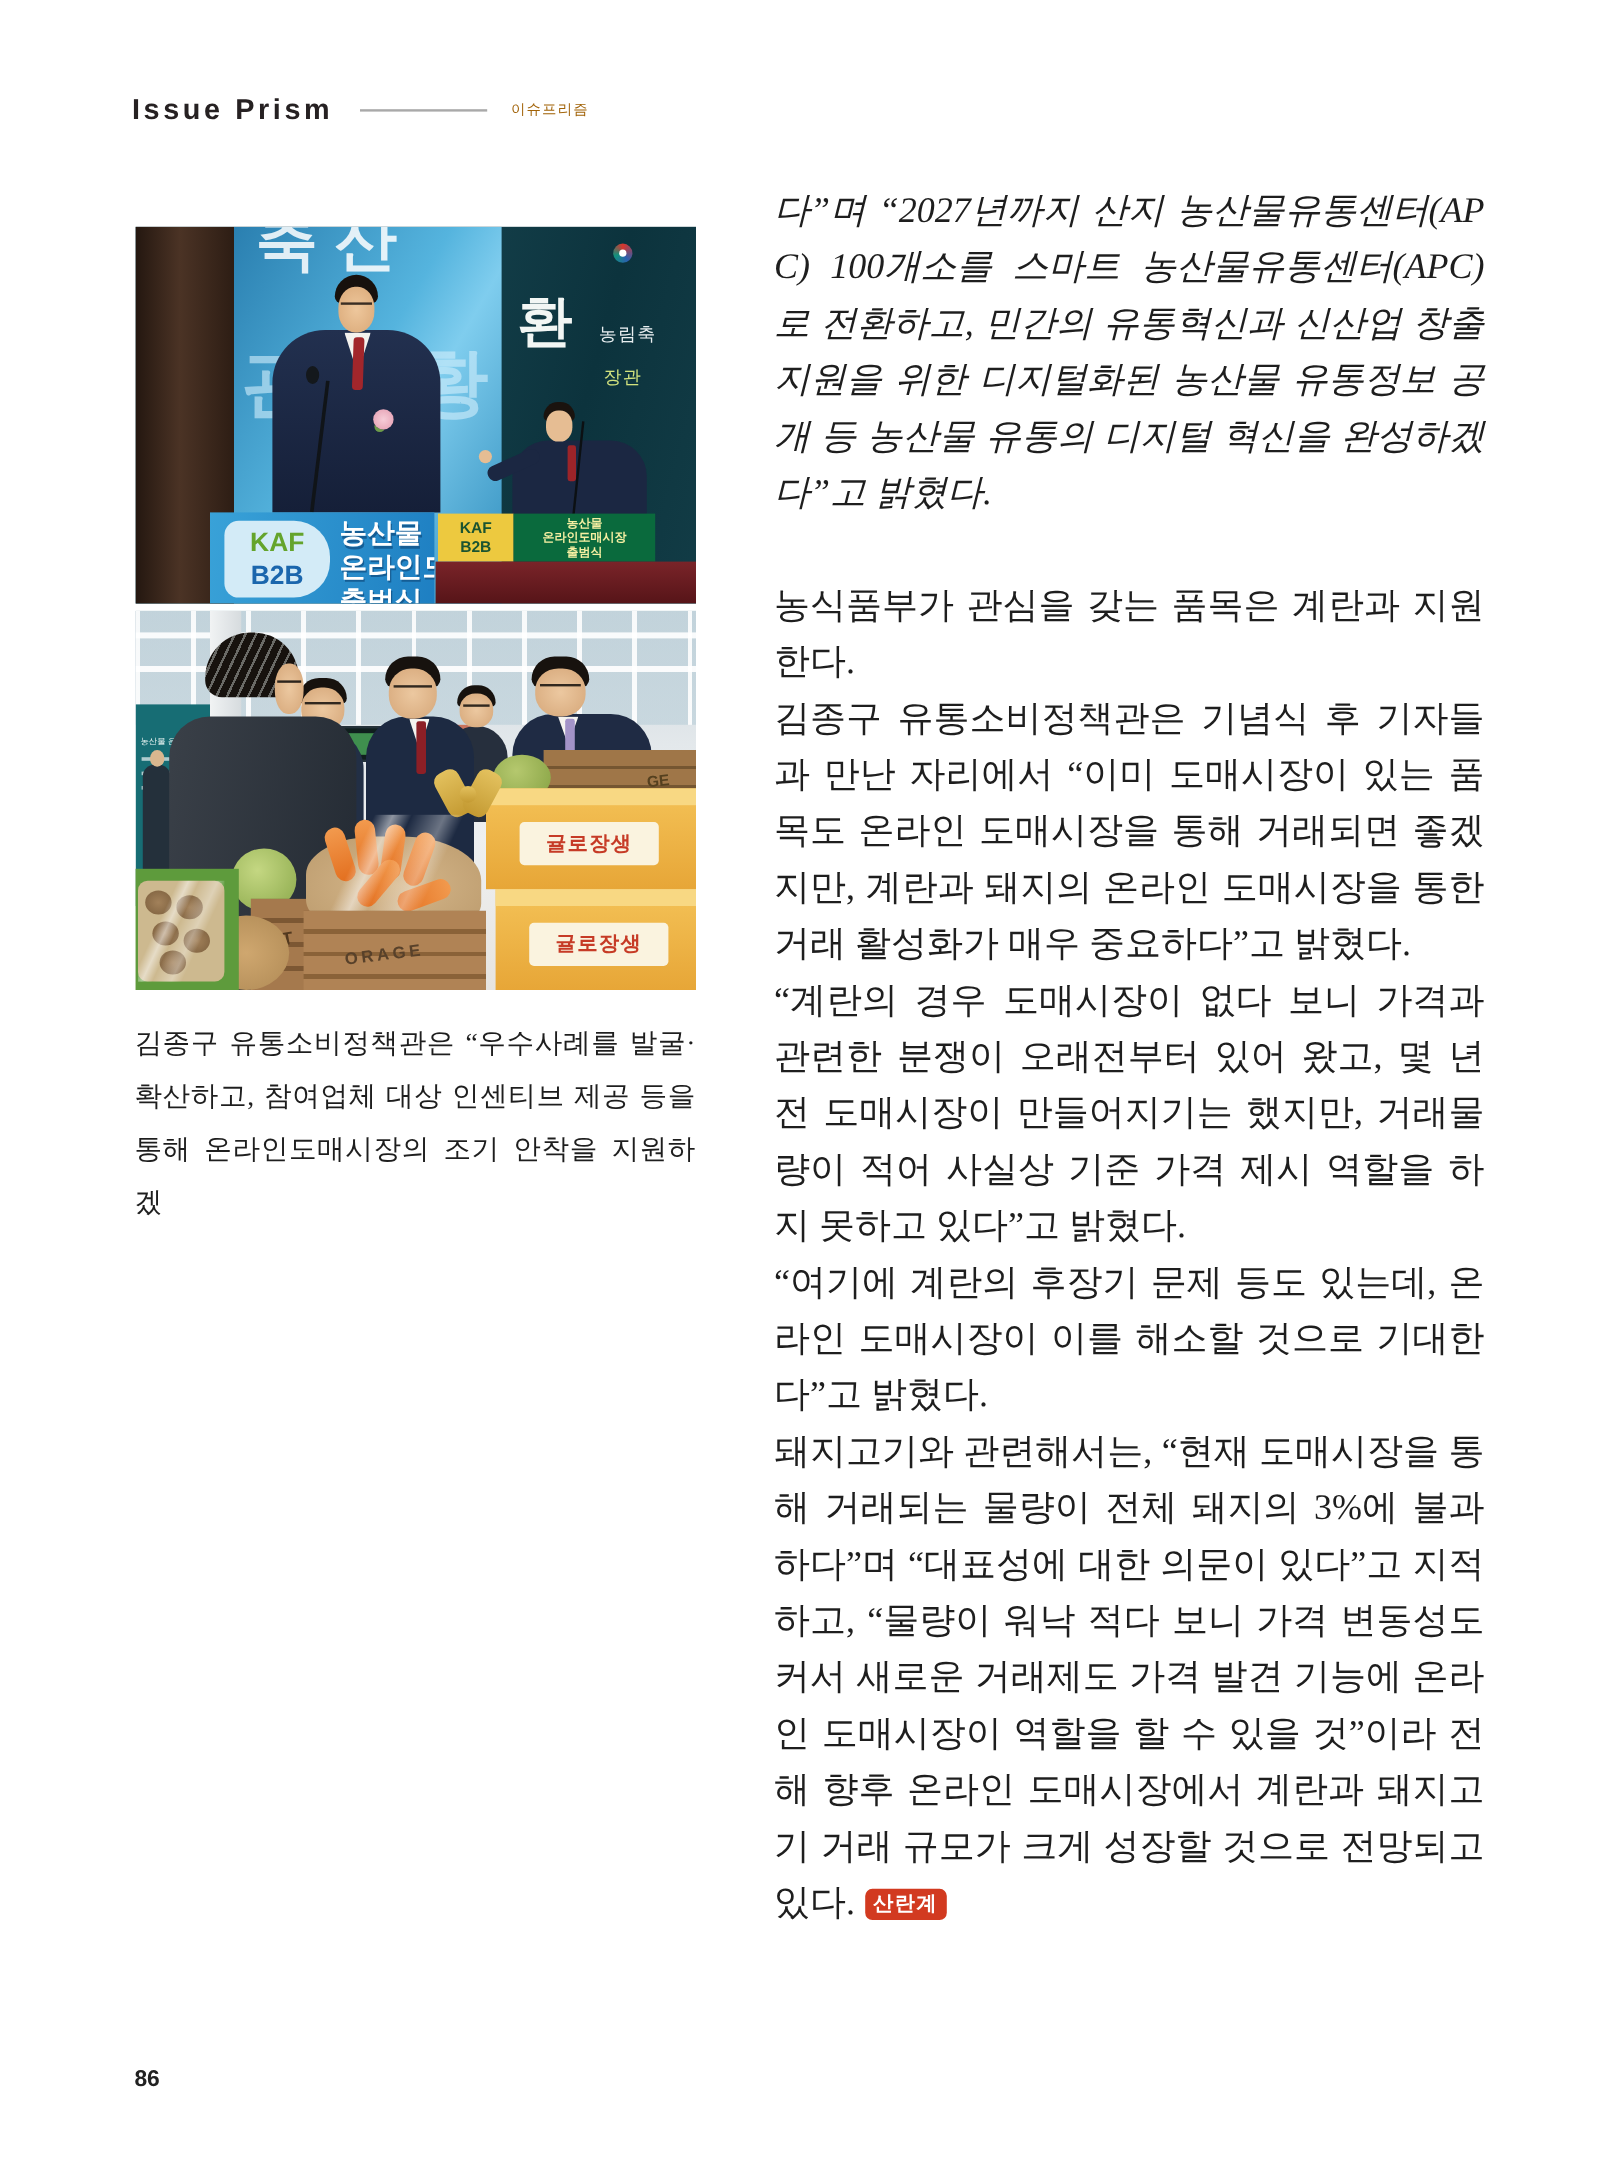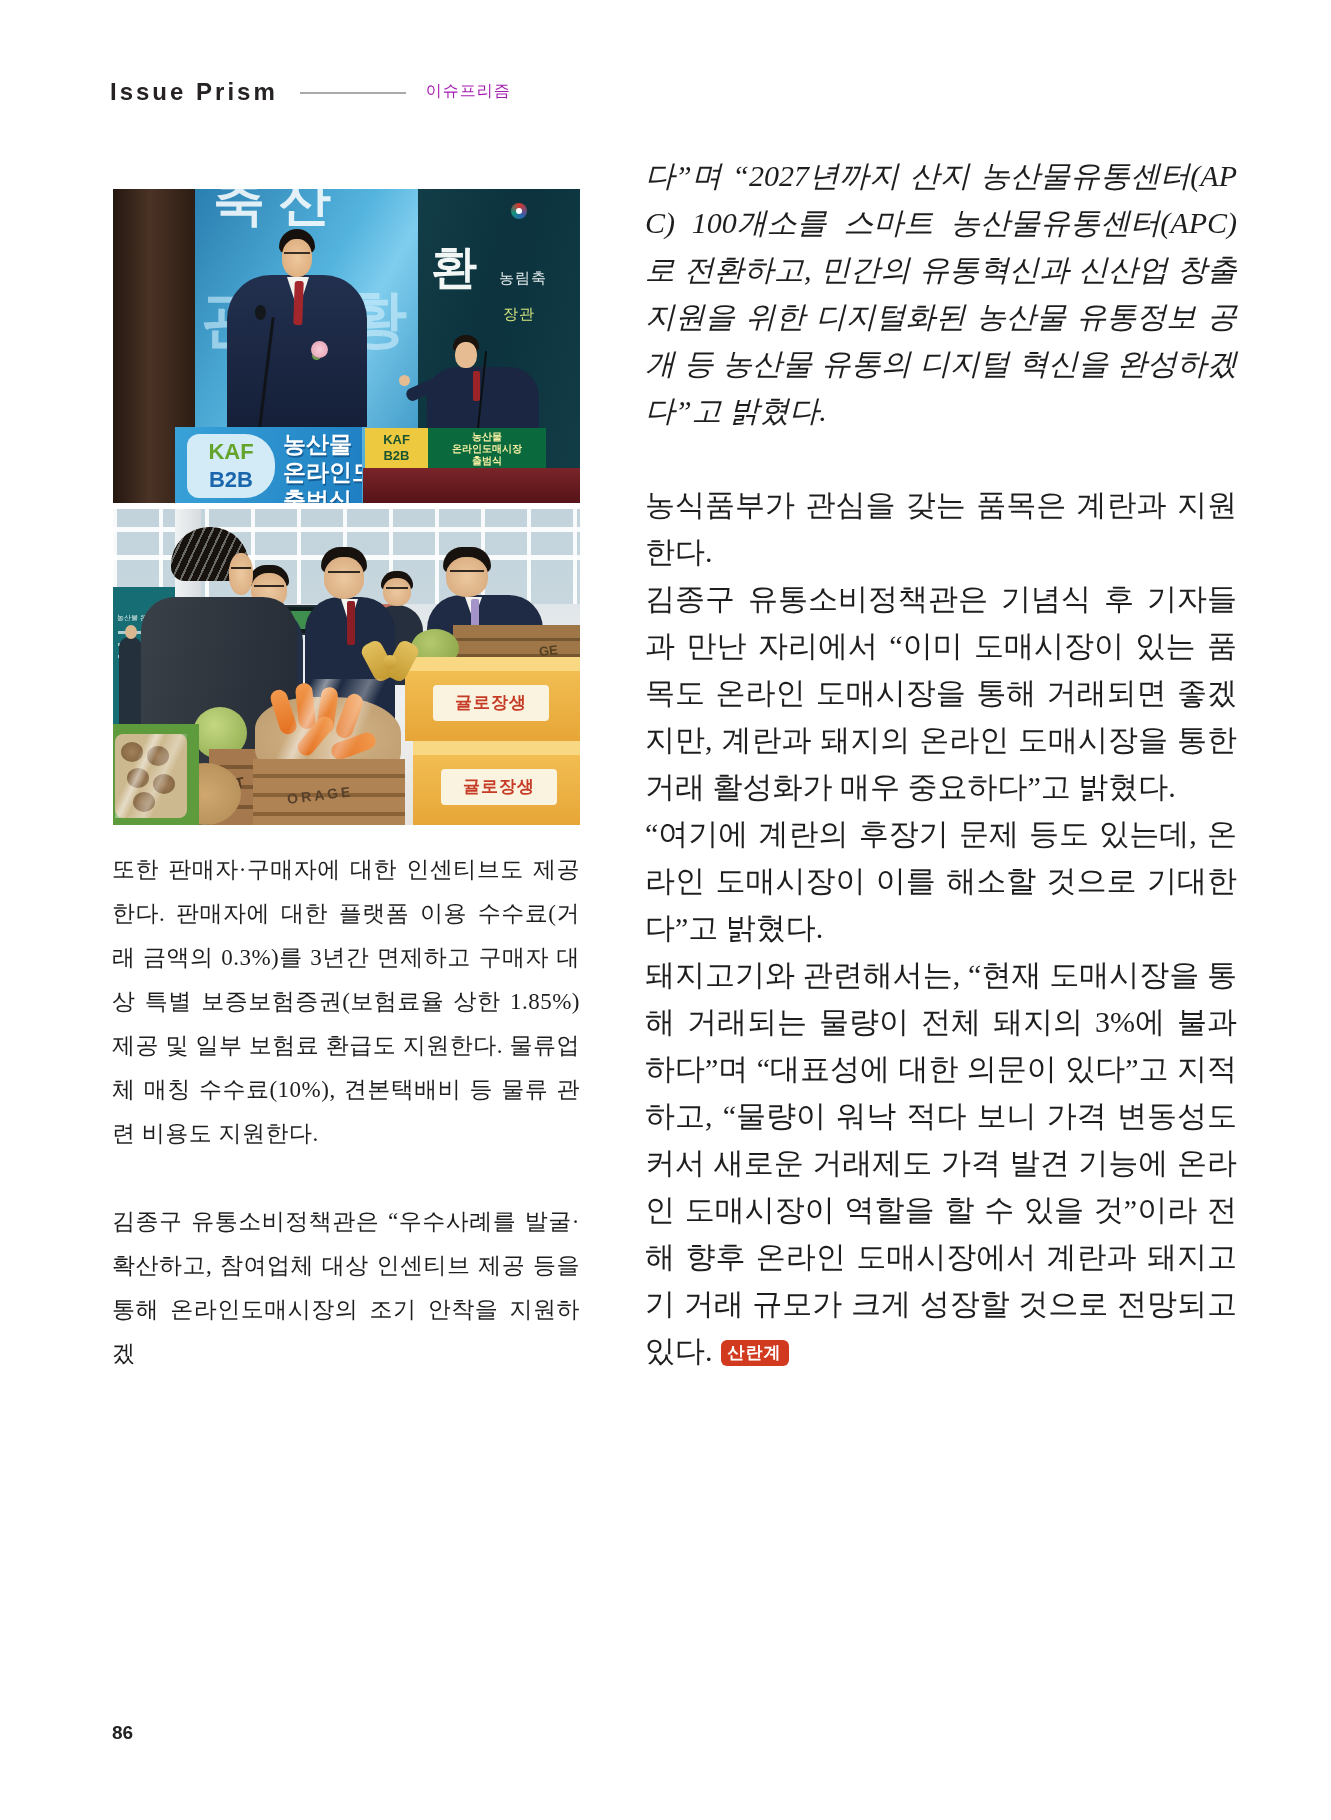--- a/index.html
+++ b/index.html
@@ -14,21 +14,21 @@
   .hdr { position:absolute; left:110px; top:78px; white-space:nowrap; }
   .hdr-title {
     font-family:"Liberation Sans","DejaVu Sans",sans-serif;
     font-weight:bold; font-size:24px; letter-spacing:3px; color:#262122;
   }
   .hdr-rule {
     display:inline-block; width:106px; height:2px; background:#a9a9a9;
     margin:0 20px 0 22px; vertical-align:6px;
   }
   .hdr-sub { font-family:"Liberation Sans","DejaVu Sans",sans-serif;
-    font-size:16px; color:#a21caf; letter-spacing:1px; vertical-align:4px; }
+    font-size:12px; color:#a16207; letter-spacing:1px; vertical-align:4px; }
 
   
   .colL {
     position:absolute; left:112px; top:848px; width:468px;
     font-size:23px; line-height:44px; letter-spacing:.5px;
     text-align:justify; word-break:break-all;
   }
   .colL p { margin-bottom:44px; }
   .colL p:last-child { margin-bottom:0; }
   .colR {
@@ -337,26 +337,26 @@
       <i class="carrot" style="left:54px;top:34px;transform:rotate(40deg)"></i>
       <i class="carrot" style="left:92px;top:44px;transform:rotate(70deg)"></i>
       <div class="p2-sheen" style="height:96px"></div>
       <div class="p2-cratewood">
         <span class="p2-stampC">ORAGE</span>
       </div>
     </div>
   </figure>
 
   <div class="colL">
-    <p>또한 판매자·구매자에 대한 인센티브도 제공한다. 판매자에 대한 플랫폼 이용 수수료(거래 금액의 0.3%)를 3년간 면제하고 구매자 대상 특별 보증보험증권(보험료율 상한 1.85%) 제공 및 일부 보험료 환급도 지원한다. 물류업체 매칭 수수료(10%), 견본택배비 등 물류 관련 비용도 지원한다.</p>
     <p>김종구 유통소비정책관은 “우수사례를 발굴·확산하고, 참여업체 대상 인센티브 제공 등을 통해 온라인도매시장의 조기 안착을 지원하겠</p>
   </div>
 
   <div class="colR">
     <p class="gap">다”며 “2027년까지 산지 농산물유통센터(APC) 100개소를 스마트 농산물유통센터(APC)로 전환하고, 민간의 유통혁신과 신산업 창출 지원을 위한 디지털화된 농산물 유통정보 공개 등 농산물 유통의 디지털 혁신을 완성하겠다”고 밝혔다.</p>
     <p>농식품부가 관심을 갖는 품목은 계란과 지원한다.</p>
     <p>김종구 유통소비정책관은 기념식 후 기자들과 만난 자리에서 “이미 도매시장이 있는 품목도 온라인 도매시장을 통해 거래되면 좋겠지만, 계란과 돼지의 온라인 도매시장을 통한 거래 활성화가 매우 중요하다”고 밝혔다.</p>
+    <p>“계란의 경우 도매시장이 없다 보니 가격과 관련한 분쟁이 오래전부터 있어 왔고, 몇 년전 도매시장이 만들어지기는 했지만, 거래물량이 적어 사실상 기준 가격 제시 역할을 하지 못하고 있다”고 밝혔다.</p>
     <p>“여기에 계란의 후장기 문제 등도 있는데, 온라인 도매시장이 이를 해소할 것으로 기대한다”고 밝혔다.</p>
     <p><span>돼지고기와 관련해서는, “현재 도매시장을 통해 거래되는 물량이 전체 돼지의 3%에 불과하다”며 “대표성에 대한 의문이 있다”고 지적하고, “물량이 워낙 적다 보니 가격 변동성도 커서 새로운 거래제도 가격 발견 기능에 온라인 도매시장이 역할을 할 수 있을 것”이라 전해 향후 온라인 도매시장에서 계란과 돼지고기 거래 규모가 크게 성장할 것으로 전망되고 있다.</span><span class="seal">산란계</span></p>
   </div>
 
   <div class="pagenum">86</div>
 </div>
 
 </body></html>

